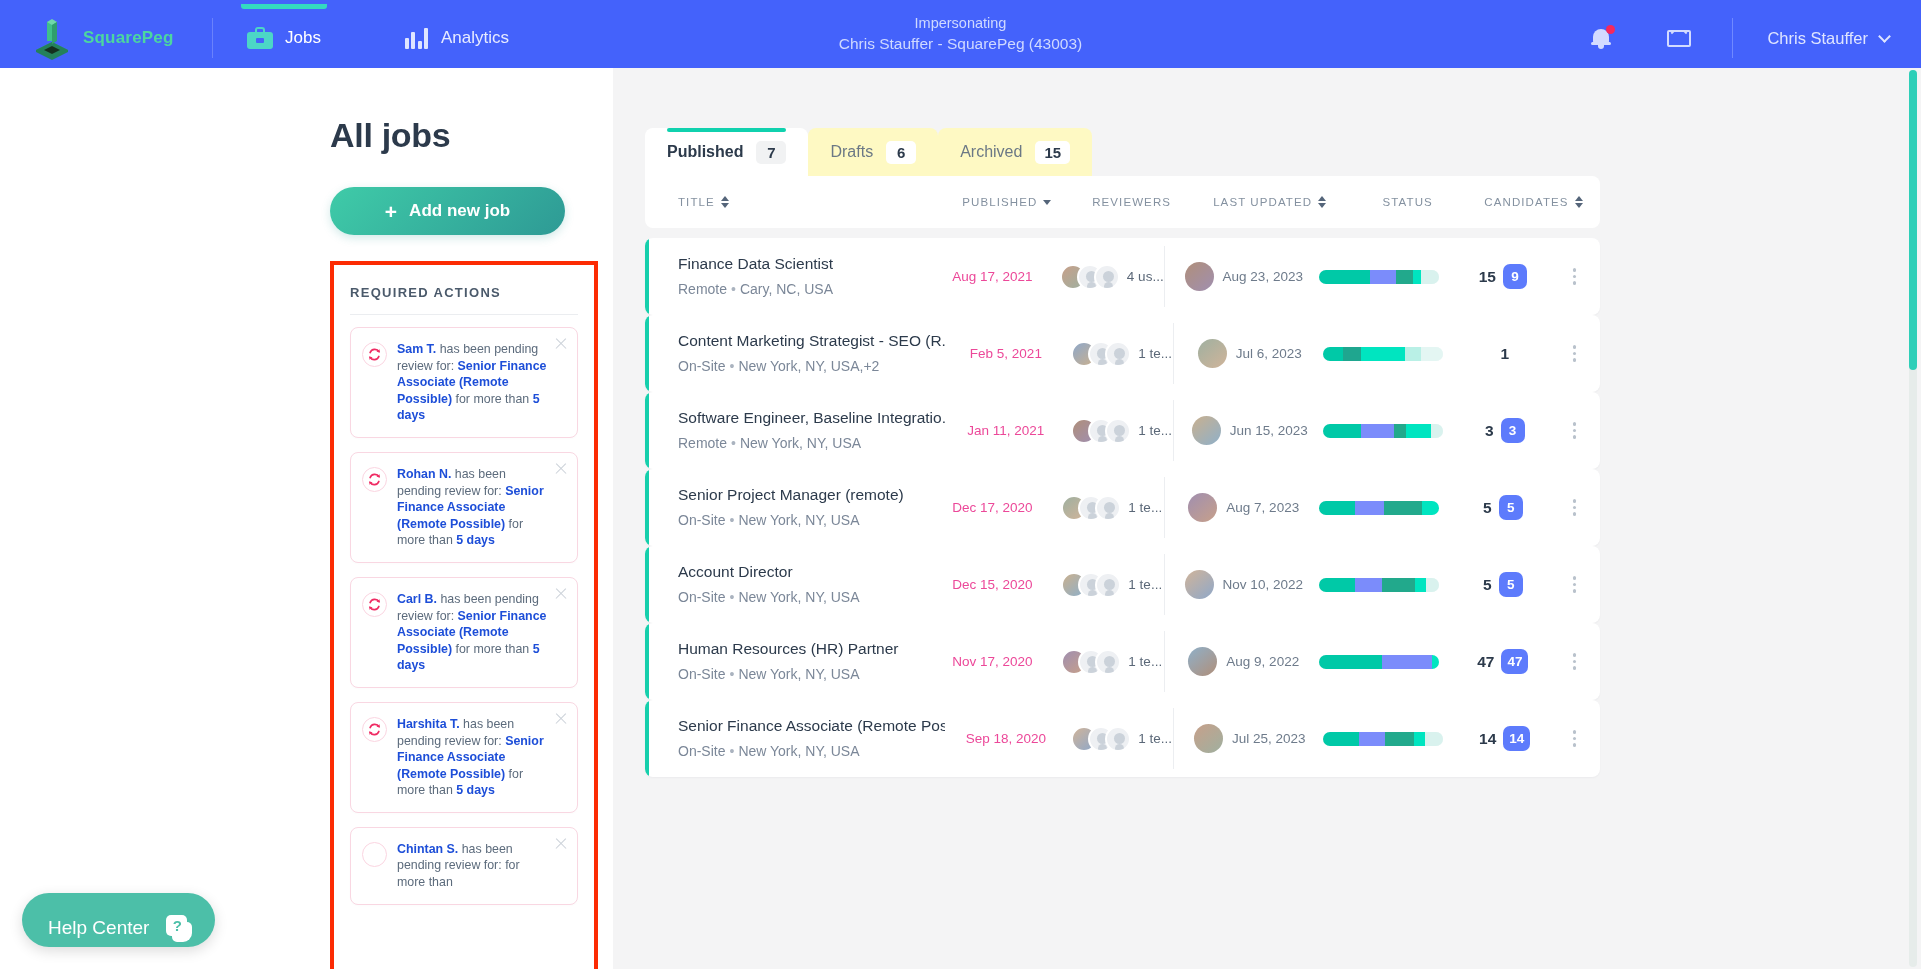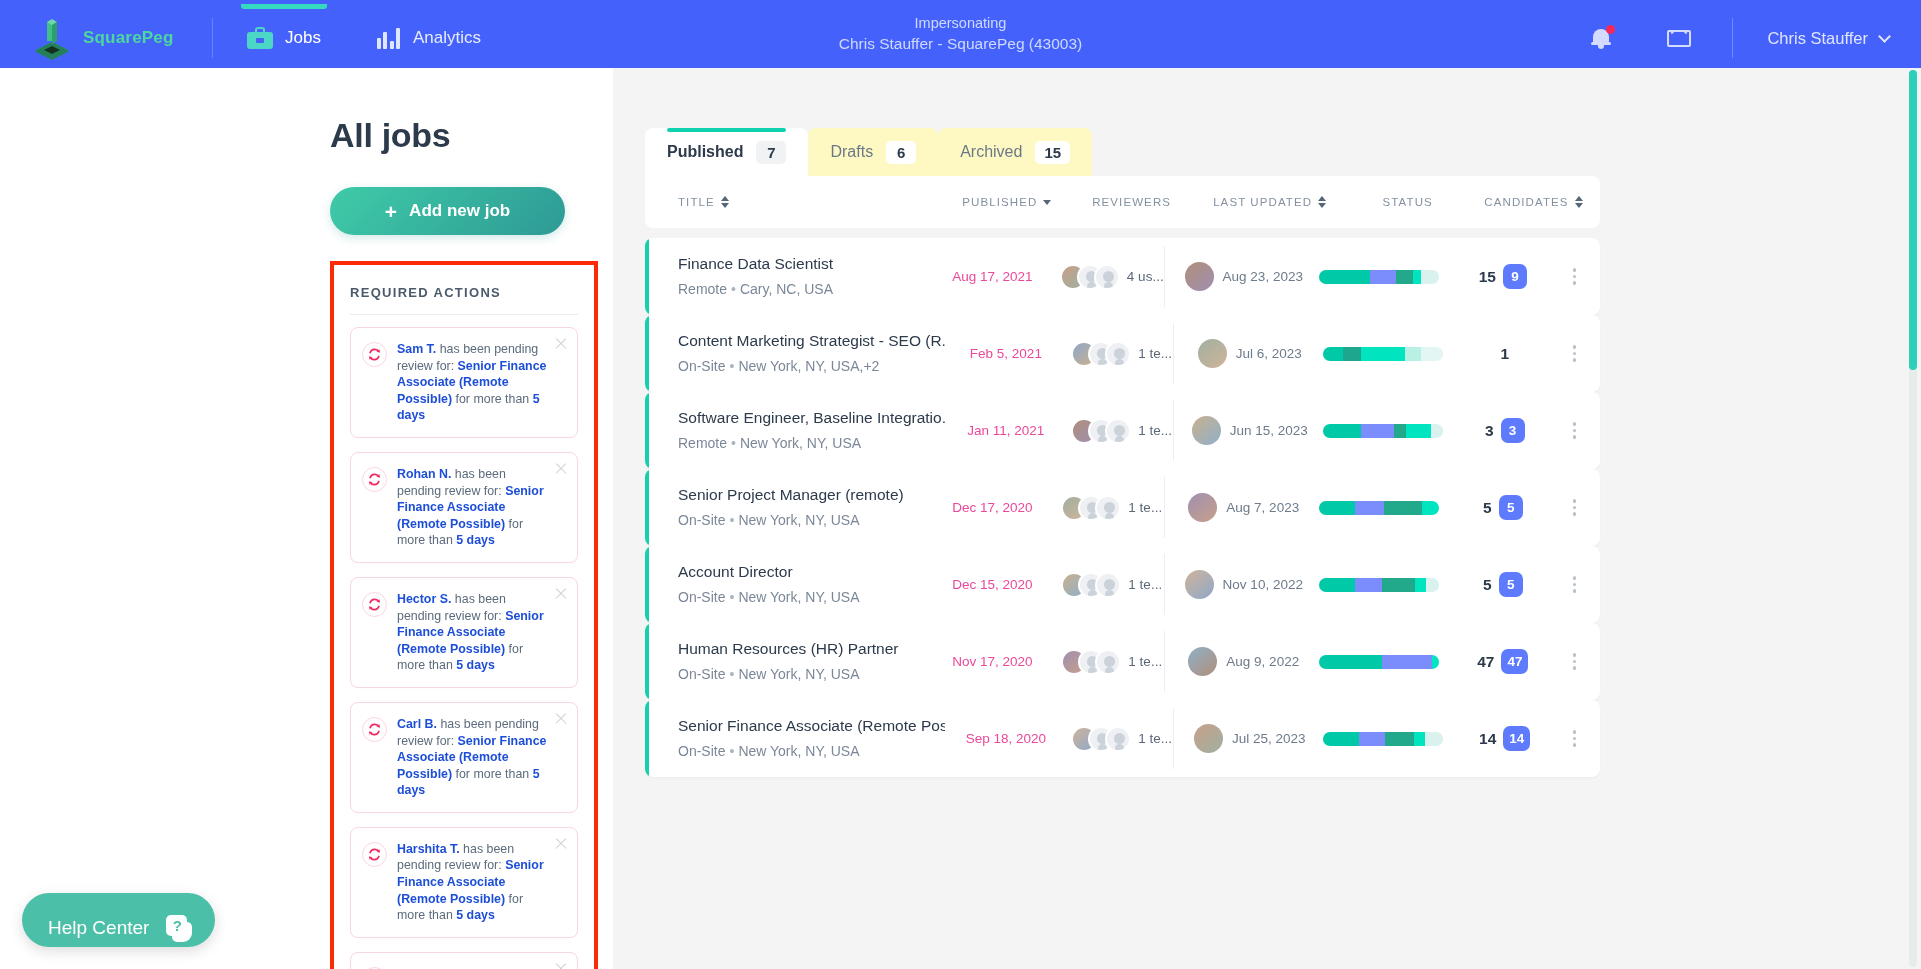--- a/index.html
+++ b/index.html
@@ -18,21 +18,21 @@
     background:#4462fb;
     display:flex;
     align-items:center;
     padding:8px 26px 0 30px;
   }
   .brand{ display:flex; align-items:center; gap:9px; width:170px; }
   .brand-logo{ width:44px;height:44px; position:relative; }
   .brand-name{ color:#4cd6a0; font-size:17px; font-weight:bold; letter-spacing:.2px;}
   .nav-div{ width:1px;height:40px;background:#6a82fc;margin:0 6px 0 12px; }
 
-  .nav-items{ display:flex; align-items:flex-start; height:68px; }
+  .nav-items{ display:flex; align-items:flex-start; height:68px;gap:28px; }
   .nav-item{
     display:flex;align-items:center;gap:12px;
     height:68px;padding:0 28px;position:relative;
     cursor:pointer;
   }
   .nav-item .lbl{ color:#e7ebff; font-size:17px; }
   .nav-item.active .lbl{ color:#ffffff; }
   .nav-item.active:after{
     content:""; position:absolute; left:22px; right:22px; top:0; height:5px;
     background:#34d9c0; border-radius:0 0 3px 3px;
@@ -321,32 +321,20 @@
           </div>
           <div class="req-card">
             <span class="req-ico">
               <svg width="15" height="15" viewBox="0 0 16 16">
                 <path d="M13 5.2A5.4 5.4 0 0 0 3.3 6" fill="none" stroke="#ef2b63" stroke-width="1.7" stroke-linecap="round"></path>
                 <path d="M3 10.8A5.4 5.4 0 0 0 12.7 10" fill="none" stroke="#ef2b63" stroke-width="1.7" stroke-linecap="round"></path>
                 <path d="M13.6 2.3 13.2 5.6 10 5.1z" fill="#ef2b63"></path>
                 <path d="M2.4 13.7 2.8 10.4 6 10.9z" fill="#ef2b63"></path>
               </svg>
             </span>
-            <span class="req-text"><b>Hector S.</b> has been pending review for: <b>Senior Finance Associate (Remote Possible)</b> for more than <b>5 days</b></span>
-            <span class="req-x"></span>
-          </div>
-          <div class="req-card">
-            <span class="req-ico">
-              <svg width="15" height="15" viewBox="0 0 16 16">
-                <path d="M13 5.2A5.4 5.4 0 0 0 3.3 6" fill="none" stroke="#ef2b63" stroke-width="1.7" stroke-linecap="round"></path>
-                <path d="M3 10.8A5.4 5.4 0 0 0 12.7 10" fill="none" stroke="#ef2b63" stroke-width="1.7" stroke-linecap="round"></path>
-                <path d="M13.6 2.3 13.2 5.6 10 5.1z" fill="#ef2b63"></path>
-                <path d="M2.4 13.7 2.8 10.4 6 10.9z" fill="#ef2b63"></path>
-              </svg>
-            </span>
             <span class="req-text"><b>Carl B.</b> has been pending review for: <b>Senior Finance Associate (Remote Possible)</b> for more than <b>5 days</b></span>
             <span class="req-x"></span>
           </div>
           <div class="req-card">
             <span class="req-ico">
               <svg width="15" height="15" viewBox="0 0 16 16">
                 <path d="M13 5.2A5.4 5.4 0 0 0 3.3 6" fill="none" stroke="#ef2b63" stroke-width="1.7" stroke-linecap="round"></path>
                 <path d="M3 10.8A5.4 5.4 0 0 0 12.7 10" fill="none" stroke="#ef2b63" stroke-width="1.7" stroke-linecap="round"></path>
                 <path d="M13.6 2.3 13.2 5.6 10 5.1z" fill="#ef2b63"></path>
                 <path d="M2.4 13.7 2.8 10.4 6 10.9z" fill="#ef2b63"></path>

